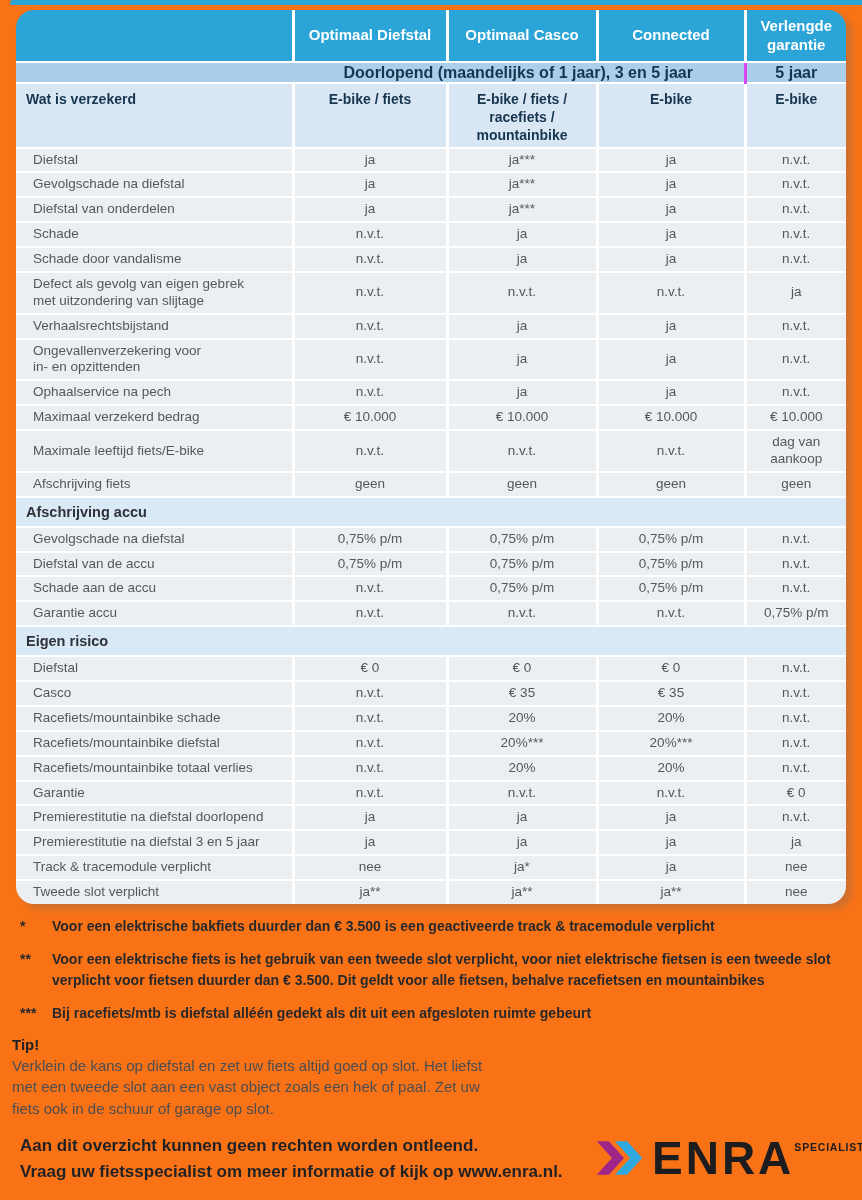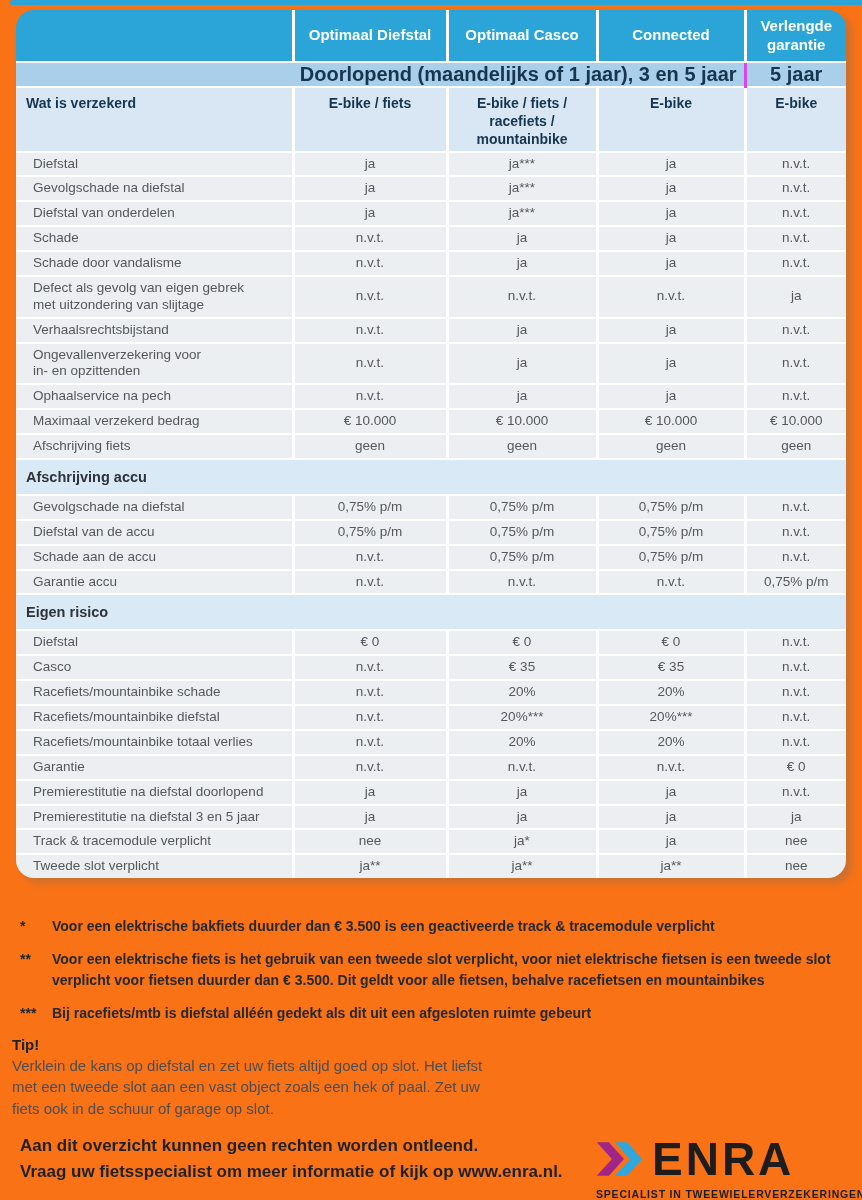--- a/index.html
+++ b/index.html
@@ -48,21 +48,21 @@
     border-bottom:2px solid #fff;
     line-height:1.25;
     padding:2px 4px;
     white-space:pre-line;
   }
   tr.head-row th.head-cell{border-left:3px solid #fff;}
 
   tr.term-row td{
     background:var(--term-blue);
     color:var(--navy-text);
-    font-size:20px;font-weight:bold;
+    font-size:16px;font-weight:bold;
     height:21px;vertical-align:middle;text-align:center;
     border-bottom:2px solid #fff;
   }
   tr.term-row td.term-last{border-left:3px solid #d946ef;}
 
   tr.insured-row td{
     background:var(--insured-blue);
     color:var(--navy-text);
     font-size:14px;font-weight:bold;
     vertical-align:top;
@@ -86,21 +86,21 @@
     white-space:pre-line;
   }
   tr.body-row td.label-cell{text-align:left;padding-left:17px;}
   tr.body-row td.val-cell{text-align:center;border-left:3px solid #fff;}
   tr.body-row:last-child td{border-bottom:none;}
 
   tr.section-row td{
     background:var(--section-blue);
     color:#2F3238;
     font-size:14.5px;font-weight:bold;
-    height:36px;vertical-align:middle;
+    height:30px;vertical-align:middle;
     padding:2px 6px 2px 10px;
     border-bottom:2px solid #fff;
   }
 
   .footnotes{
     position:absolute;top:916px;left:20px;right:14px;
     color:var(--dark-text);
   }
   .footnote{
     display:flex;align-items:flex-start;
@@ -116,22 +116,22 @@
   .tip-title{font-size:15px;font-weight:bold;color:#1F2125;margin-bottom:2px;}
   .tip-text{font-size:15px;color:#4B4D52;line-height:1.42;white-space:pre-line;}
 
   .disclaimer{
     position:absolute;left:20px;bottom:16px;
     font-size:17px;font-weight:bold;color:#1F2125;line-height:1.5;
   }
   .disclaimer div{white-space:nowrap;}
 
   .logo-block{
-    position:absolute;right:14px;bottom:0;width:252px;
-    display:flex;flex-direction:column;align-items:flex-start;
+    position:absolute;right:14px;bottom:19px;width:252px;
+    display:flex;flex-direction:row;align-items:flex-start;
   }
   .logo-row{display:flex;align-items:center;gap:6px;}
   .logo-chevrons{display:block;}
   .logo-wordmark{
     font-size:46px;font-weight:bold;color:var(--logo-black);
     letter-spacing:3px;line-height:1;
   }
   .logo-tagline{
     margin-top:6px;
     font-size:10.5px;font-weight:bold;color:var(--logo-black);
@@ -243,20 +243,28 @@
             <td class="val-cell">n.v.t.</td>
           </tr>
           <tr class="body-row">
             <td class="label-cell">Maximaal verzekerd bedrag</td>
             <td class="val-cell">€ 10.000</td>
             <td class="val-cell">€ 10.000</td>
             <td class="val-cell">€ 10.000</td>
             <td class="val-cell">€ 10.000</td>
           </tr>
           <tr class="body-row">
+            <td class="label-cell">Maximale leeftijd fiets/E-bike</td>
+            <td class="val-cell">n.v.t.</td>
+            <td class="val-cell">n.v.t.</td>
+            <td class="val-cell">n.v.t.</td>
+            <td class="val-cell">dag van
+aankoop</td>
+          </tr>
+          <tr class="body-row">
             <td class="label-cell">Afschrijving fiets</td>
             <td class="val-cell">geen</td>
             <td class="val-cell">geen</td>
             <td class="val-cell">geen</td>
             <td class="val-cell">geen</td>
           </tr>
           <tr class="section-row">
             <td colspan="5">Afschrijving accu</td>
           </tr>
           <tr class="body-row">

